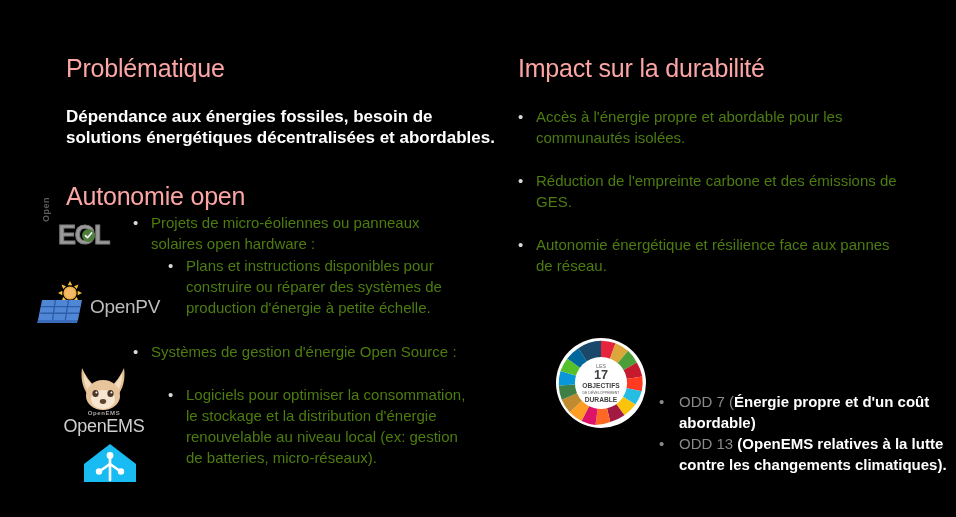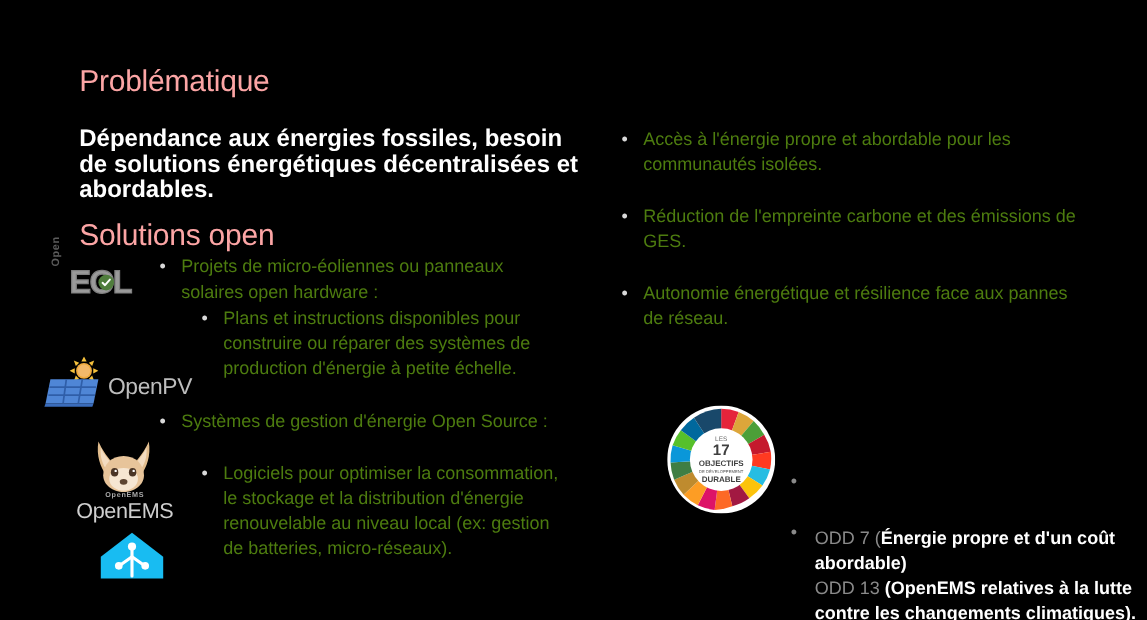--- a/index.html
+++ b/index.html
@@ -27,21 +27,21 @@
   .heading {
     position: absolute;
     color: #fca5a5;
     font-size: 25px;
     font-weight: 400;
     letter-spacing: -0.2px;
     white-space: nowrap;
   }
   .para {
     position: absolute;
-    font-size: 20px;
+    font-size: 17px;
     font-weight: 700;
     line-height: 21px;
     color: #ffffff;
   }
 
   
   .bullet-row {
     position: absolute;
     display: flex;
     align-items: flex-start;
@@ -88,21 +88,20 @@
     width: 20px;
     color: #8a8a8a;
     font-size: 15px;
     line-height: 21px;
   }
   .odd-text {
     font-size: 15px;
     line-height: 21px;
     font-weight: 700;
     color: #ffffff;
-    margin-top: 47px;
   }
   .odd-label { color: #8a8a8a; font-weight: 400; }
   #odd-row-7  { left: 659px; top: 391px; width: 290px; }
   #odd-row-13 { left: 659px; top: 433px; width: 290px; }
 
   
   .logo-block { position: absolute; }
 
   
   #logo-openeol { left: 38px; top: 218px; width: 92px; height: 36px; }
@@ -165,21 +164,21 @@
     white-space: nowrap;
   }
   .osolar-reg {
     position: absolute;
     left: 146px; top: 3px;
     font-size: 8px;
     color: #9a9a9a;
   }
 
   
-  #logo-openpv { left: 32px; top: 296px; width: 135px; height: 50px; }
+  #logo-openpv { left: 32px; top: 280px; width: 135px; height: 50px; }
   .opv-wrap { position: relative; width: 135px; height: 50px; }
   .opv-sun {
     position: absolute;
     left: 26px; top: 1px;
     width: 24px; height: 24px;
   }
   .opv-panel {
     position: absolute;
     left: 4px; top: 18px;
     width: 48px; height: 28px;
@@ -235,21 +234,21 @@
 </style>
 </head>
 <body>
 
 <div class="slide">
 
   <div class="heading" id="heading-problematique">Problématique</div>
 
   <div class="para" id="para-problematique">Dépendance aux énergies fossiles, besoin de solutions énergétiques décentralisées et abordables.</div>
 
-  <div class="heading" id="heading-solutions">Solutions open</div>
+  <div class="heading" id="heading-solutions">Autonomie open</div>
 
   <div class="bullet-row" id="sol-b1">
     <span class="bullet-dot">•</span>
     <span class="bullet-text">Projets de micro-éoliennes ou panneaux solaires open hardware :</span>
   </div>
 
   <div class="bullet-row" id="sol-b1-sub">
     <span class="bullet-dot">•</span>
     <span class="bullet-text">Plans et instructions disponibles pour construire ou réparer des systèmes de production d'énergie à petite échelle.</span>
   </div>
@@ -344,20 +343,21 @@
             <line x1="28" y1="22" x2="38" y2="29"></line>
           </g>
           <circle cx="28" cy="13.5" r="3.4" fill="#ffffff"></circle>
           <circle cx="17" cy="29.5" r="3.2" fill="#ffffff"></circle>
           <circle cx="39" cy="29.5" r="3.2" fill="#ffffff"></circle>
         </svg>
       </span>
     </div>
   </div>
 
+  <div class="heading" id="heading-impact">Impact sur la durabilité</div>
 
   <div class="bullet-row" id="imp-b1">
     <span class="bullet-dot">•</span>
     <span class="bullet-text">Accès à l'énergie propre et abordable pour les communautés isolées.</span>
   </div>
 
   <div class="bullet-row" id="imp-b2">
     <span class="bullet-dot">•</span>
     <span class="bullet-text">Réduction de l'empreinte carbone et des émissions de GES.</span>
   </div>

